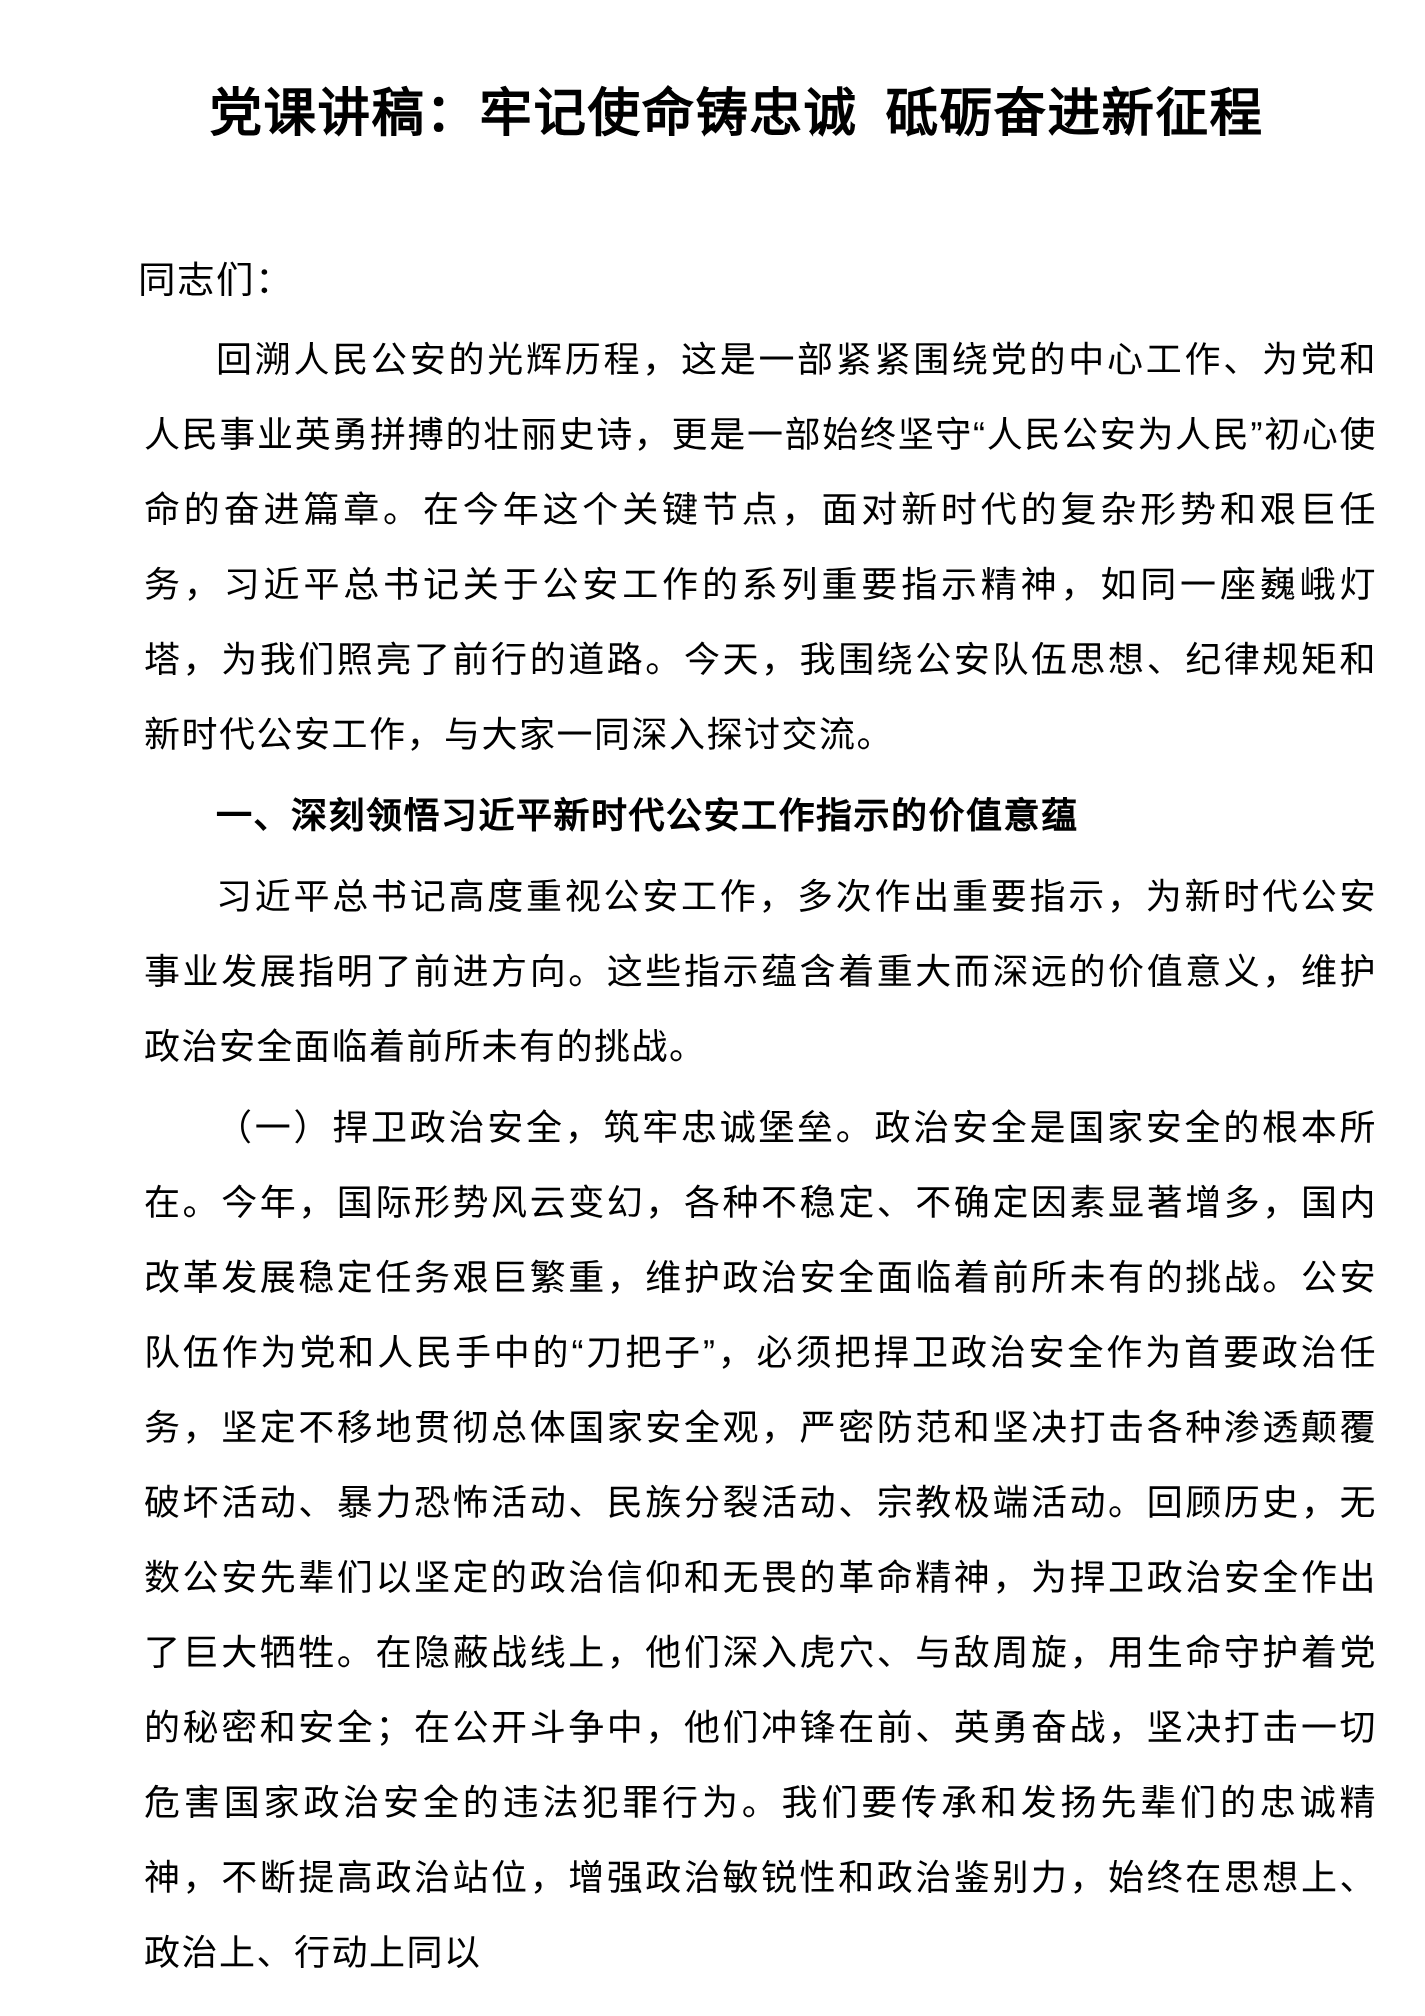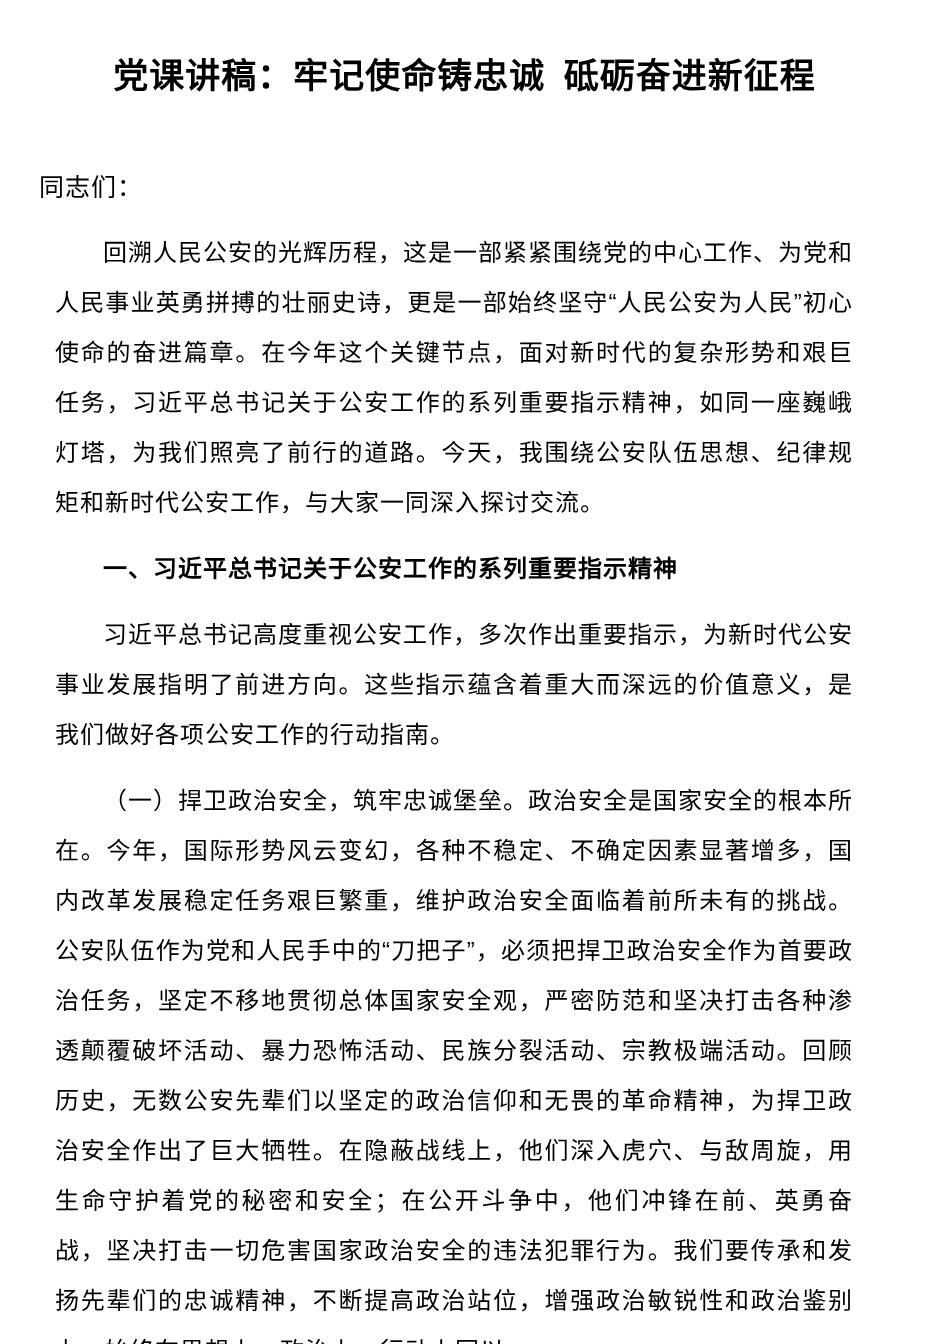--- a/index.html
+++ b/index.html
@@ -11,21 +11,21 @@
     width: 950px;
     height: 1344px;
     overflow: hidden;
     font-family: "Liberation Sans", "DejaVu Sans", sans-serif;
     color: #000000;
   }
   .page {
     box-sizing: border-box;
     width: 950px;
     height: 1344px;
-    padding: 52px 60px 0 39px;
+    padding: 52px 60px 0 92px;
     background: #ffffff;
   }
   .doc-title {
     margin: 0;
     font-size: 35px;
     font-weight: bold;
     line-height: 48px;
     text-align: center;
     word-spacing: 8px;
     letter-spacing: 1px;
@@ -34,38 +34,38 @@
   .salutation {
     margin: 62px 0 0 0;
     font-size: 25px;
     line-height: 50px;
     letter-spacing: 1px;
   }
   .doc-body {
     width: 830px;
   }
   .para {
-    margin: 16px;
+    margin: 4px;
     font-size: 24px;
     line-height: 50px;
     letter-spacing: 1px;
     text-indent: 2em;
     text-align: justify;
     text-justify: inter-ideograph;
   }
   .para.heading {
     font-weight: bold;
     text-align: left;
   }
 </style>
 </head>
 <body>
 
 <div class="page">
   <h1 class="doc-title">党课讲稿：牢记使命铸忠诚 砥砺奋进新征程</h1>
   <p class="salutation">同志们：</p>
   <div class="doc-body" id="paragraphs">
       <p class="para">回溯人民公安的光辉历程，这是一部紧紧围绕党的中心工作、为党和人民事业英勇拼搏的壮丽史诗，更是一部始终坚守“人民公安为人民”初心使命的奋进篇章。在今年这个关键节点，面对新时代的复杂形势和艰巨任务，习近平总书记关于公安工作的系列重要指示精神，如同一座巍峨灯塔，为我们照亮了前行的道路。今天，我围绕公安队伍思想、纪律规矩和新时代公安工作，与大家一同深入探讨交流。</p>
-      <p class="para heading">一、习近平总书记关于公安工作的系列重要指示精神</p>
-      <p class="para">习近平总书记高度重视公安工作，多次作出重要指示，为新时代公安事业发展指明了前进方向。这些指示蕴含着重大而深远的价值意义，是我们做好各项公安工作的行动指南。</p>
+      <p class="para heading">一、深刻领悟习近平新时代公安工作指示的价值意蕴</p>
+      <p class="para">习近平总书记高度重视公安工作，多次作出重要指示，为新时代公安事业发展指明了前进方向。这些指示蕴含着重大而深远的价值意义，维护政治安全面临着前所未有的挑战。</p>
       <p class="para">（一）捍卫政治安全，筑牢忠诚堡垒。政治安全是国家安全的根本所在。今年，国际形势风云变幻，各种不稳定、不确定因素显著增多，国内改革发展稳定任务艰巨繁重，维护政治安全面临着前所未有的挑战。公安队伍作为党和人民手中的“刀把子”，必须把捍卫政治安全作为首要政治任务，坚定不移地贯彻总体国家安全观，严密防范和坚决打击各种渗透颠覆破坏活动、暴力恐怖活动、民族分裂活动、宗教极端活动。回顾历史，无数公安先辈们以坚定的政治信仰和无畏的革命精神，为捍卫政治安全作出了巨大牺牲。在隐蔽战线上，他们深入虎穴、与敌周旋，用生命守护着党的秘密和安全；在公开斗争中，他们冲锋在前、英勇奋战，坚决打击一切危害国家政治安全的违法犯罪行为。我们要传承和发扬先辈们的忠诚精神，不断提高政治站位，增强政治敏锐性和政治鉴别力，始终在思想上、政治上、行动上同以</p>
     </div>
 </div>
 
 </body></html>

